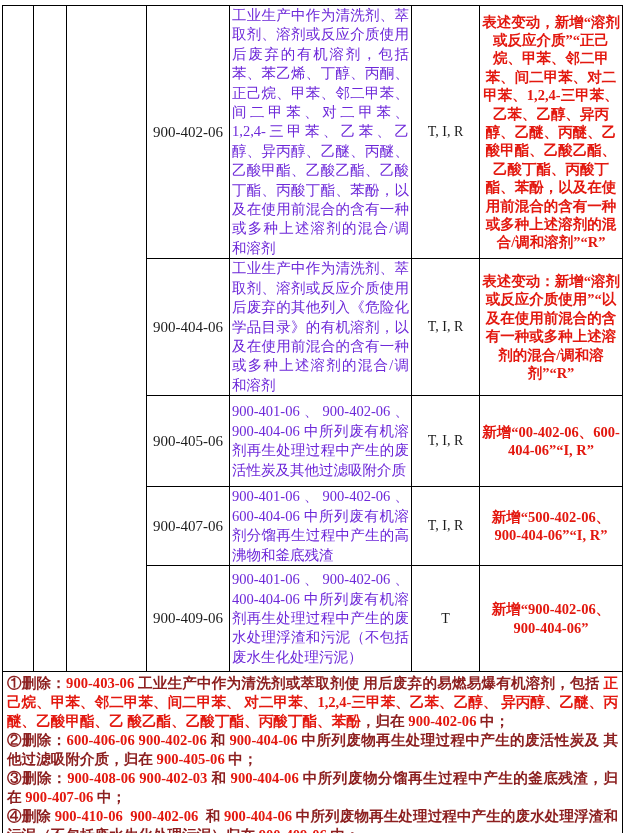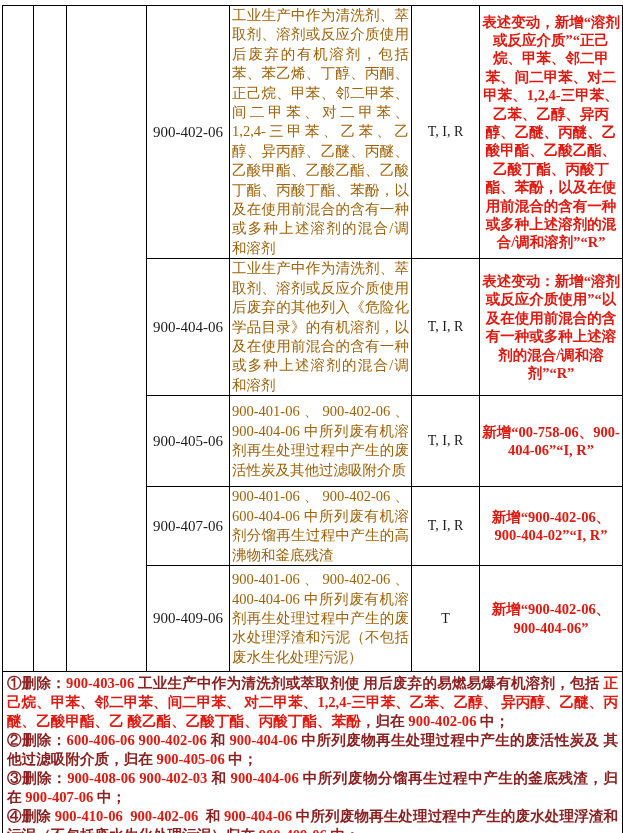--- a/index.html
+++ b/index.html
@@ -1,20 +1,20 @@
 <!DOCTYPE html>
 <html><head>
 <meta charset="utf-8">
 <style>
   html,body{margin:0;padding:0;background:#ffffff;}
   body{width:623px;font-family:"Liberation Serif","DejaVu Serif",serif;}
   .doc{padding:5px 1px 0 2px;}
   table{border-collapse:collapse;table-layout:fixed;width:620px;}
   td{border:1px solid #000;padding:0 2px;vertical-align:middle;overflow:hidden;}
-  .desc{font-size:14.5px;line-height:19.4px;text-align:justify;color:#a16207;}
+  .desc{font-size:14.5px;line-height:19.4px;text-align:justify;color:#6d28d9;}
   .code{text-align:center;font-size:15px;color:#1c1c1c;}
   .hazard{text-align:center;font-size:14px;color:#1c1c1c;}
   .note{text-align:center;font-size:14.5px;line-height:18.4px;font-weight:bold;color:#e3180f;margin-left:48px;}
   .footnote-cell{border-bottom:3px solid #000;padding:2px 4px;vertical-align:top;}
   .footnote{font-size:14.6px;line-height:19px;font-weight:bold;text-align:justify;white-space:pre-wrap;}
   .seg-red{color:#e3180f;}
   .seg-dark{color:#8d2020;}
 </style>
 </head>
 <body>
@@ -43,27 +43,27 @@
       <tr>
         <td class="code" style="height:125px">900-404-06</td>
         <td class="desc">工业生产中作为清洗剂、萃取剂、溶剂或反应介质使用后废弃的其他列入《危险化学品目录》的有机溶剂，以及在使用前混合的含有一种或多种上述溶剂的混合/调和溶剂</td>
         <td class="hazard">T, I, R</td>
         <td class="note">表述变动：新增“溶剂或反应介质使用”“以及在使用前混合的含有一种或多种上述溶剂的混合/调和溶剂”“R”</td>
       </tr>
       <tr>
         <td class="code" style="height:90px">900-405-06</td>
         <td class="desc">900-401-06、900-402-06、900-404-06 中所列废有机溶剂再生处理过程中产生的废活性炭及其他过滤吸附介质</td>
         <td class="hazard">T, I, R</td>
-        <td class="note">新增“00-758-06、900-404-06”“I, R”</td>
+        <td class="note">新增“00-402-06、600-404-06”“I, R”</td>
       </tr>
       <tr>
         <td class="code" style="height:78px">900-407-06</td>
         <td class="desc">900-401-06、900-402-06、600-404-06 中所列废有机溶剂分馏再生过程中产生的高沸物和釜底残渣</td>
         <td class="hazard">T, I, R</td>
-        <td class="note">新增“900-402-06、900-404-02”“I, R”</td>
+        <td class="note">新增“500-402-06、900-404-06”“I, R”</td>
       </tr>
       <tr>
         <td class="code" style="height:105px">900-409-06</td>
         <td class="desc">900-401-06、900-402-06、400-404-06 中所列废有机溶剂再生处理过程中产生的废水处理浮渣和污泥（不包括废水生化处理污泥）</td>
         <td class="hazard">T</td>
         <td class="note">新增“900-402-06、900-404-06”</td>
       </tr>
       <tr>
         <td class="footnote-cell" colspan="7">
           <div class="footnote"><span class="seg-dark">①删除：</span><span class="seg-red">900-403-06 </span><span class="seg-dark">工业生产中作为清洗剂或萃取剂使 用后废弃的易燃易爆有机溶剂，包括 </span><span class="seg-red">正己烷、甲苯、邻二甲苯、间二甲苯、 对二甲苯、1,2,4-三甲苯、乙苯、乙醇、 异丙醇、乙醚、丙醚、乙酸甲酯、乙 酸乙酯、乙酸丁酯、丙酸丁酯、苯酚</span><span class="seg-dark">，归在 </span><span class="seg-red">900-402-06</span><span class="seg-dark"> 中；</span></div>

